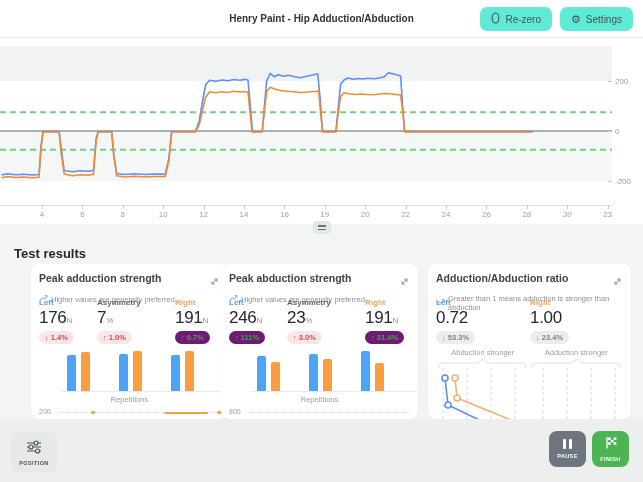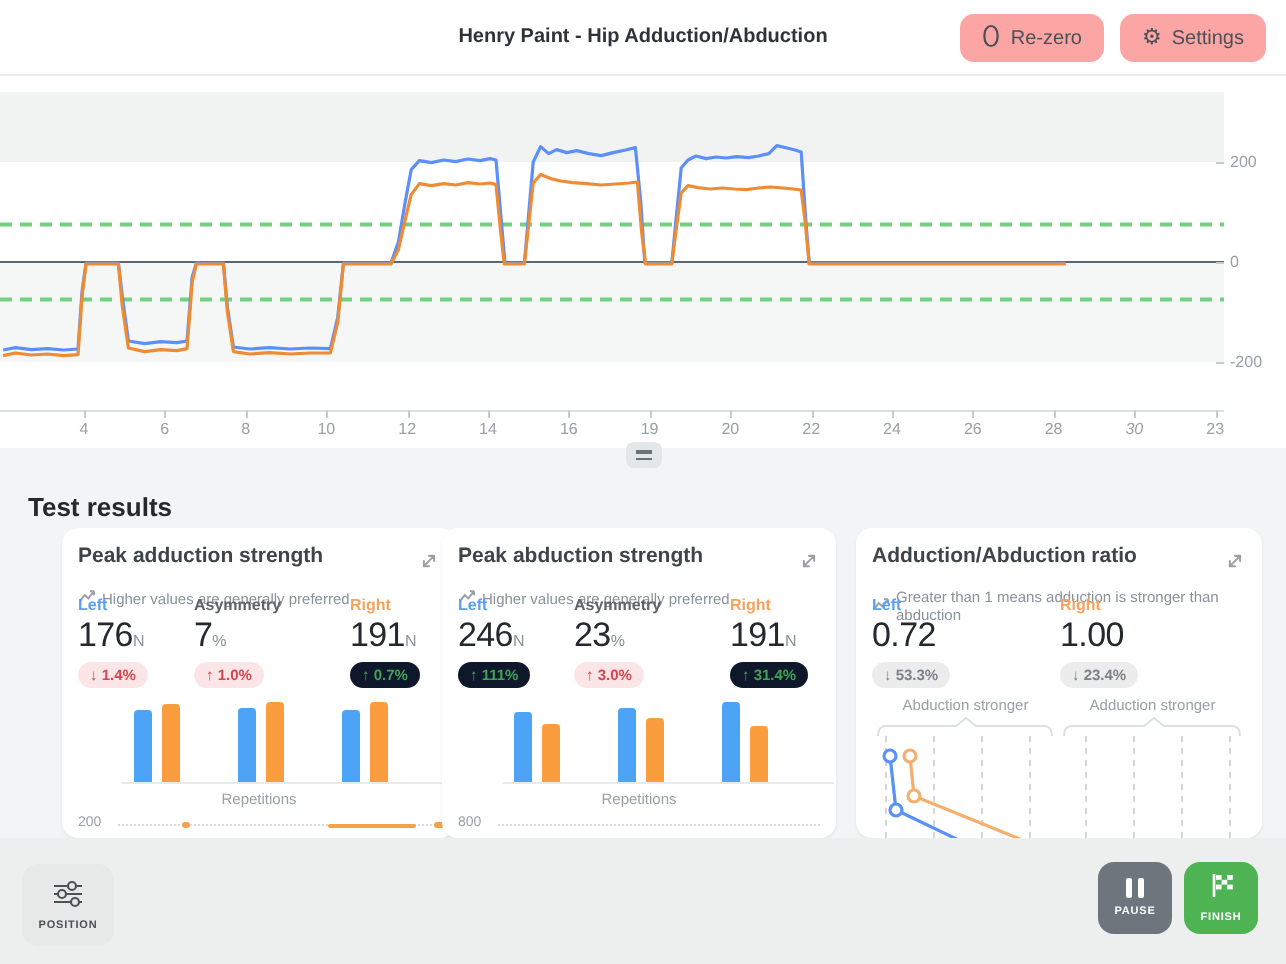--- a/index.html
+++ b/index.html
@@ -7,21 +7,21 @@
     font-family:"Liberation Sans", sans-serif; }
   #app { position:relative; width:643px; height:482px; background:#fff; }
 
   
   .header { position:absolute; top:0; left:0; right:0; height:38px; background:#fff;
     border-bottom:1px solid #ededee; }
   .page-title { position:absolute; top:13px; left:0; right:0; text-align:center;
     font-size:10px; font-weight:700; color:#2f3337; }
   .header-buttons { position:absolute; top:7px; right:10px; display:flex; gap:8px; }
   .pill-btn { display:flex; align-items:center; gap:5px; height:24px; padding:4px 11px;
-    background:#fca5a5; border:none; border-radius:7px; font-size:10px; color:#4a5056;
+    background:#5eead4; border:none; border-radius:7px; font-size:10px; color:#4a5056;
     font-family:inherit; cursor:pointer; }
   .gear-glyph { font-size:11px; color:#4a5056; line-height:1; }
 
   
   .chart-wrap { position:absolute; top:38px; left:0; right:0; height:186px; background:#fff; }
   #main-trace { position:absolute; left:0; top:8px; }
   .x-axis-line { position:absolute; left:0; top:167px; width:612px; height:1px; background:#dcdfe0; }
   .x-tick { position:absolute; top:167px; width:1px; height:4px; background:#c7cbce; }
   .x-tick-label { position:absolute; top:172px; transform:translateX(-50%); font-size:8px; color:#9aa0a6; }
   .y-tick { position:absolute; width:4px; height:1px; left:608px; background:#c7cbce; }
@@ -45,21 +45,21 @@
   .card-subtitle { display:flex; align-items:center; gap:3px; margin-top:3px;
     font-size:7.5px; color:#8b9197; }
   .stats { position:absolute; left:8px; right:8px; top:34px; display:flex; }
   .stat { display:flex; flex-direction:column; align-items:flex-start; }
   .stat .s-label { font-size:8px; font-weight:700; margin-bottom:1px; }
   .s-label.blue { color:#58a0f6; } .s-label.orange { color:#f5a35c; } .s-label.gray { color:#5f6368; }
   .stat .s-value { font-size:17px; font-weight:500; color:#25282c; letter-spacing:-0.3px; }
   .stat .s-unit { font-size:8px; color:#8a9096; font-weight:400; }
   .badge { margin-top:3px; font-size:7.5px; font-weight:600; padding:2px 6px; border-radius:8px; }
   .badge.neg { background:#fbe5e7; color:#d6454f; }
-  .badge.pos { background:#0f172a; color:#3fa454; }
+  .badge.pos { background:#701a75; color:#3fa454; }
   .badge.neutral { background:#ececec; color:#7d8288; }
   .c1 .stat:nth-child(1), .c2 .stat:nth-child(1) { width:58px; }
   .c1 .stat:nth-child(2), .c2 .stat:nth-child(2) { width:78px; }
   .c3 .stat:nth-child(1) { width:94px; }
 
   
   .mini-bars { position:absolute; left:30px; top:88px; width:166px; height:40px;
     border-bottom:1px solid #e8eaec; }
   .mini-bars .bar { position:absolute; bottom:0; width:9px; border-radius:2px 2px 0 0; }
   .reps-label { position:absolute; left:0; right:0; top:131px; text-align:center;

